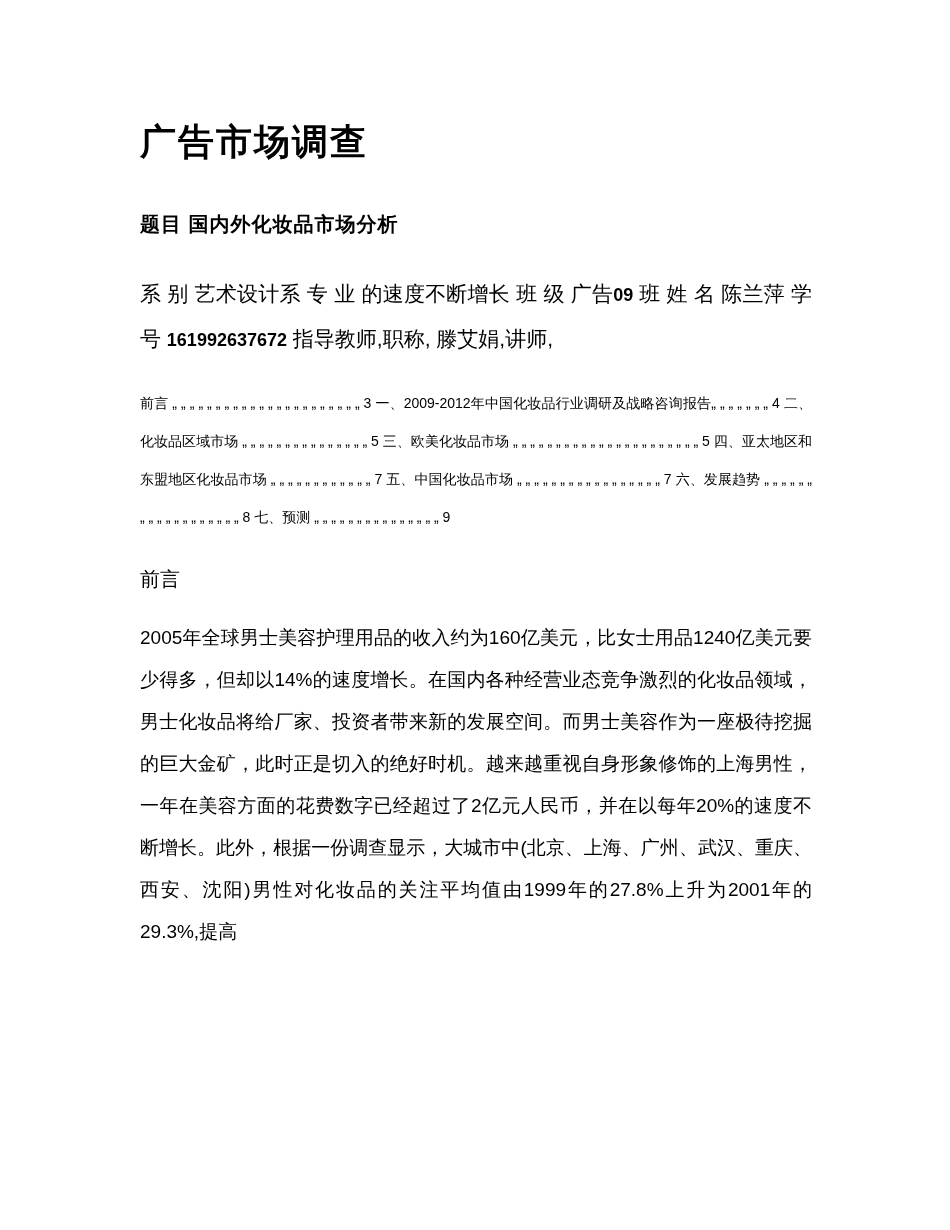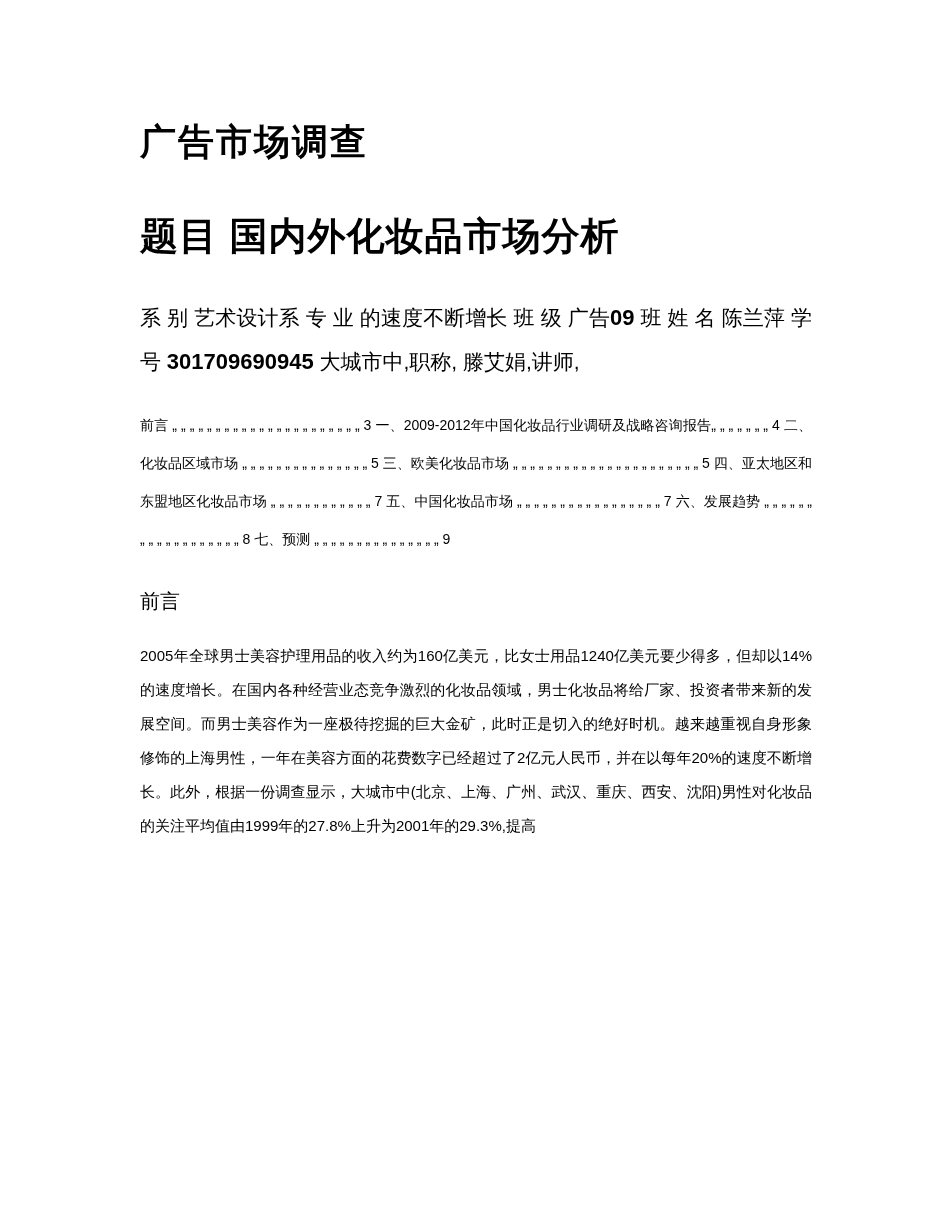--- a/index.html
+++ b/index.html
@@ -16,65 +16,65 @@
     padding: 118px 138px 48px 140px;
     overflow: hidden;
   }
   .doc-title {
     font-size: 36px;
     font-weight: 700;
     letter-spacing: 2px;
     margin: 0 0 44px 0;
   }
   .doc-subject {
-    font-size: 38px;
+    font-size: 20px;
     font-weight: 700;
     letter-spacing: 1px;
     margin: 0 0 34px 0;
   }
   .info {
     font-size: 21px;
     line-height: 44px;
     margin: 0 0 22px 0;
     text-align: justify;
   }
-  .info b { font-weight: 700; font-size: 22px; }
+  .info b { font-weight: 700; font-size: 18px; }
   .date-line {
     font-size: 23px;
     font-weight: 700;
     margin: 0 0 36px 0;
   }
   .toc-heading, .preface-heading {
     font-size: 20px;
     font-weight: 400;
     margin: 0 0 24px 0;
   }
   .toc-body {
     font-size: 14px;
     line-height: 38px;
     margin: 0 0 30px 0;
     text-align: justify;
   }
   .toc-body .leader { color: #000; }
   .body-text {
-    font-size: 15px;
-    line-height: 34px;
+    font-size: 19px;
+    line-height: 42px;
     text-align: justify;
   }
 </style>
 </head>
 <body>
 
 <div class="page">
 
   <h1 class="doc-title">广告市场调查</h1>
 
   <h2 class="doc-subject">题目 国内外化妆品市场分析</h2>
 
-  <p class="info"><span>系 别 艺术设计系 专 业 的速度不断增长 班 级 广告</span><b>09</b><span> 班 姓 名 陈兰萍 学 号 </span><b>301709690945</b><span> 大城市中,职称, 滕艾娟,讲师,</span></p>
+  <p class="info"><span>系 别 艺术设计系 专 业 的速度不断增长 班 级 广告</span><b>09</b><span> 班 姓 名 陈兰萍 学 号 </span><b>161992637672</b><span> 指导教师,职称, 滕艾娟,讲师,</span></p>
 
 
 
   <p class="toc-body"><span class="toc-entry"><span>前言 </span><span class="leader">„ „ „ „ „ „ „ „ „ „ „ „ „ „ „ „ „ „ „ „ „ „</span><span> 3 </span></span><span class="toc-entry"><span>一、2009-2012年中国化妆品行业调研及战略咨询报告</span><span class="leader">„ „ „ „ „ „ „</span><span> 4 </span></span><span class="toc-entry"><span>二、化妆品区域市场 </span><span class="leader">„ „ „ „ „ „ „ „ „ „ „ „ „ „ „</span><span> 5 </span></span><span class="toc-entry"><span>三、欧美化妆品市场 </span><span class="leader">„ „ „ „ „ „ „ „ „ „ „ „ „ „ „ „ „ „ „ „ „ „</span><span> 5 </span></span><span class="toc-entry"><span>四、亚太地区和东盟地区化妆品市场 </span><span class="leader">„ „ „ „ „ „ „ „ „ „ „ „</span><span> 7 </span></span><span class="toc-entry"><span>五、中国化妆品市场 </span><span class="leader">„ „ „ „ „ „ „ „ „ „ „ „ „ „ „ „ „</span><span> 7 </span></span><span class="toc-entry"><span>六、发展趋势 </span><span class="leader">„ „ „ „ „ „ „ „ „ „ „ „ „ „ „ „ „ „</span><span> 8 </span></span><span class="toc-entry"><span>七、预测 </span><span class="leader">„ „ „ „ „ „ „ „ „ „ „ „ „ „ „</span><span> 9</span></span></p>
 
   <p class="preface-heading">前言</p>
 
   <p class="body-text">2005年全球男士美容护理用品的收入约为160亿美元，比女士用品1240亿美元要少得多，但却以14%的速度增长。在国内各种经营业态竞争激烈的化妆品领域，男士化妆品将给厂家、投资者带来新的发展空间。而男士美容作为一座极待挖掘的巨大金矿，此时正是切入的绝好时机。越来越重视自身形象修饰的上海男性，一年在美容方面的花费数字已经超过了2亿元人民币，并在以每年20%的速度不断增长。此外，根据一份调查显示，大城市中(北京、上海、广州、武汉、重庆、西安、沈阳)男性对化妆品的关注平均值由1999年的27.8%上升为2001年的29.3%,提高</p>
 
 </div>

